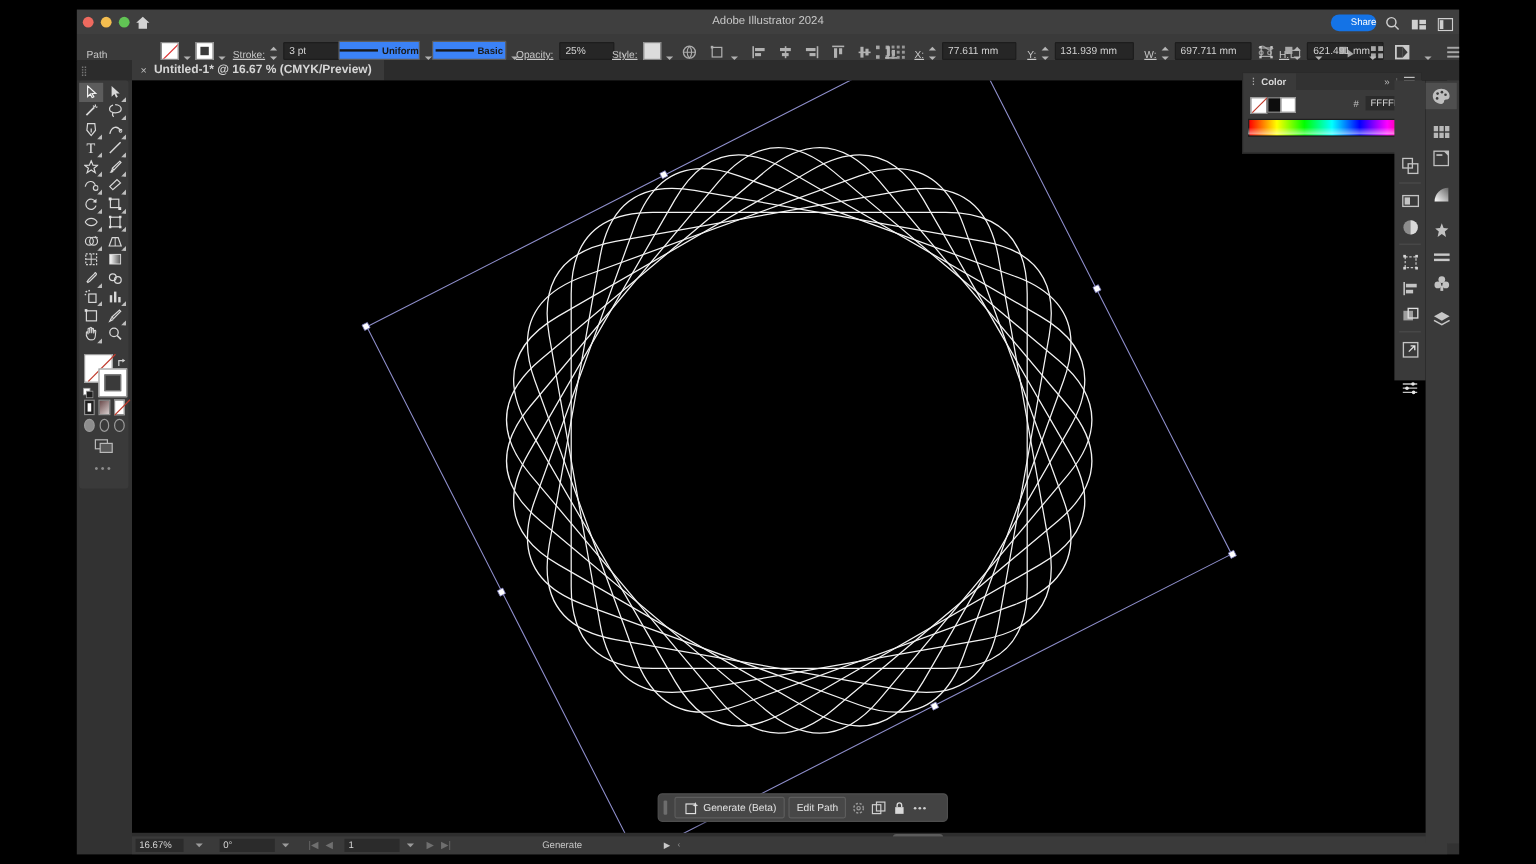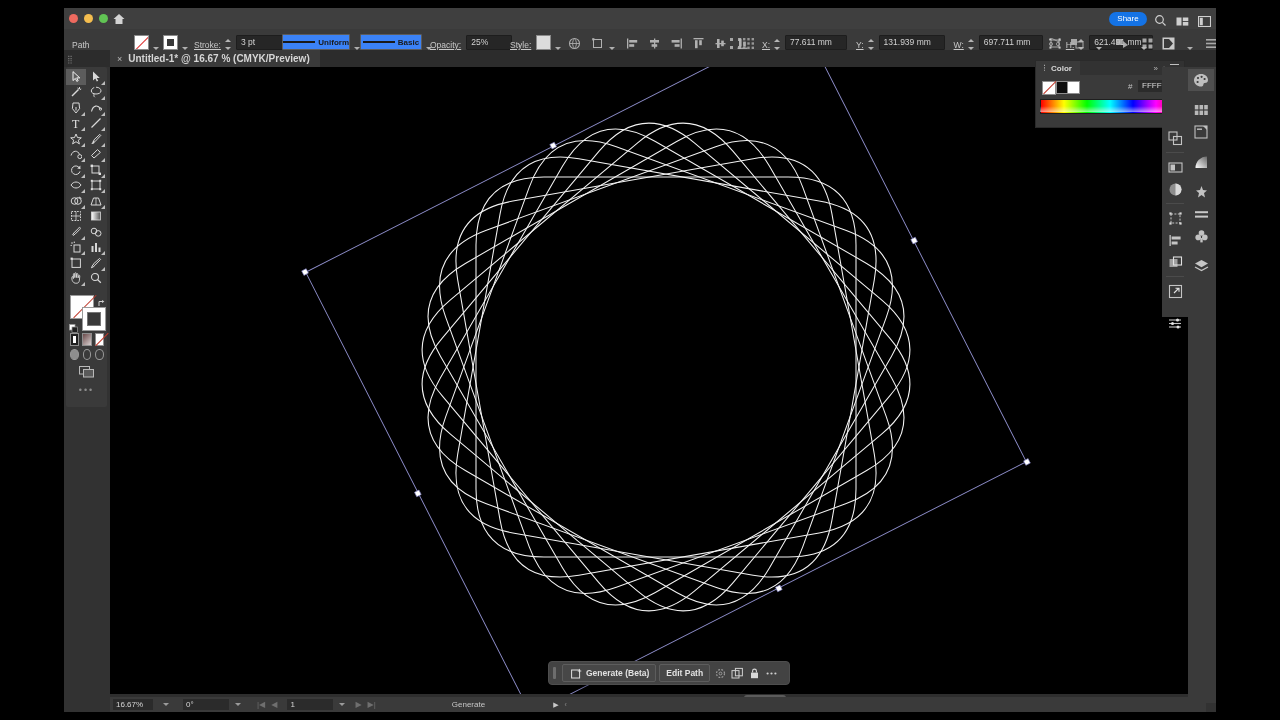--- a/index.html
+++ b/index.html
@@ -6,21 +6,21 @@
   body{width:1280px;height:720px;overflow:hidden;font-family:"Liberation Sans",sans-serif;}
   #app{position:absolute;left:64px;top:8px;width:1152px;height:704px;background:#323232;overflow:hidden;}
 
   
   .titlebar{position:absolute;left:0;top:0;width:1152px;height:21px;background:#3f3f3f;}
   .traffic{position:absolute;left:5px;top:6px;width:46px;height:10px;}
   .dot{width:9px;height:9px;border-radius:50%;float:left;margin-right:6px;}
   .dot.r{background:#ee6a5f;}.dot.y{background:#f4bd4f;}.dot.g{background:#61c454;}
   .home-ic{position:absolute;left:48px;top:4px;width:14px;height:14px;}
   .apptitle{position:absolute;left:0;top:4px;width:1152px;text-align:center;font-size:9.5px;color:#c8c8c8;}
-  .share-btn{position:absolute;left:1045px;top:4px;width:38px;height:14px;border-radius:7px;background:#1473e6;color:#fff;font-size:8px;text-align:center;line-height:14px;}
+  .share-btn{position:absolute;left:1045px;top:4px;width:38px;height:14px;border-radius:7px;background:#1473e6;color:#fff;font-size:8px;text-align:right;line-height:14px;}
   .tb-ic{position:absolute;top:5px;width:13px;height:13px;}
 
   
   .ctrlbar{position:absolute;left:0;top:21px;width:1152px;height:21px;background:#3a3a3a;border-bottom:1px solid #2b2b2b;}
   .cb{position:absolute;top:0;height:21px;display:flex;align-items:flex-end;font-size:8.5px;color:#c5c5c5;}
   .lbl{color:#c8c8c8;font-size:8.5px;white-space:nowrap;}
   .lblu{text-decoration:underline;}
   .swatch{width:13px;height:13px;border:1px solid #8a8a8a;background:#fff;}
   .swatch.none{background:#fff;position:relative;overflow:hidden;}
   .swatch.none:after{content:"";position:absolute;left:-3px;top:6px;width:22px;height:1.2px;background:#d33;transform:rotate(-45deg);}
@@ -74,21 +74,21 @@
   .canvaswrap{position:absolute;left:46px;top:59px;width:1096px;height:636px;background:#000;overflow:hidden;}
   .artboardline{position:absolute;left:0;top:0;width:100%;height:100%;}
   .vscroll{position:absolute;right:0;top:59px;width:9px;height:636px;background:#2e2e2e;}
   .vthumb{position:absolute;right:1px;top:315px;width:7px;height:43px;background:#5b5b5b;border-radius:3px;}
   .hscroll{position:absolute;left:46px;bottom:9px;width:1096px;height:9px;background:#2e2e2e;}
   .hthumb{position:absolute;left:680px;bottom:10px;width:42px;height:7px;background:#5b5b5b;border-radius:3px;}
 
   
   .ctx{position:absolute;left:438px;top:594px;width:232px;height:22px;background:#434343;border:1px solid #4e4e4e;border-radius:4px;display:flex;align-items:center;padding:0 4px;gap:3px;box-shadow:0 2px 6px rgba(0,0,0,.5);}
   .ctxgrip{width:3px;height:12px;background:#6d6d6d;border-radius:1px;margin-right:3px;}
-  .ctxbtn{height:16px;border:1px solid #5d5d5d;border-radius:2px;color:#e2e2e2;font-size:8.5px;display:flex;align-items:center;gap:3px;padding:0 6px;background:#474747;white-space:nowrap;font-weight:bold;}
+  .ctxbtn{height:16px;border:1px solid #5d5d5d;border-radius:2px;color:#e2e2e2;font-size:8.5px;display:flex;align-items:center;gap:3px;padding:0 6px;background:#474747;white-space:nowrap;}
   .ctxic{width:14px;height:14px;display:flex;align-items:center;justify-content:center;}
 
   
   .status{position:absolute;left:46px;bottom:0;width:1096px;height:15px;background:#3a3a3a;display:flex;align-items:flex-start;font-size:8px;color:#c6c6c6;}
   .stitem{display:flex;align-items:center;height:15px;padding:0 3px;}
   .stfield{background:#2b2b2b;height:11px;line-height:11px;padding:0 3px;color:#d5d5d5;font-size:8px;}
   .tcaret{width:0;height:0;border-left:3px solid transparent;border-right:3px solid transparent;border-top:3.2px solid #9b9b9b;}
 
   
   .colorpanel{position:absolute;left:971px;top:52px;width:148px;height:66px;background:#3a3a3a;border:1px solid #2a2a2a;}
@@ -124,20 +124,21 @@
     <div class="traffic">
       <div class="dot r"></div>
       <div class="dot y"></div>
       <div class="dot g"></div>
     </div>
     <div class="home-ic">
       <svg width="14" height="14" viewBox="0 0 14 14">
           <path d="M7 2 L12.5 7 H10.5 V12 H3.5 V7 H1.5 Z" fill="#d3d3d3"></path>
         </svg>
     </div>
+    <div class="apptitle">Adobe Illustrator 2024</div>
     <div class="share-btn">Share</div>
     <div class="tb-ic" style="left:1090px">
       <svg width="13" height="13" viewBox="0 0 13 13">
           <circle cx="5.5" cy="5.5" r="3.8" fill="none" stroke="#cfcfcf" stroke-width="1.2"></circle>
           <line x1="8.4" y1="8.4" x2="11.5" y2="11.5" stroke="#cfcfcf" stroke-width="1.2"></line>
         </svg>
     </div>
     <div class="tb-ic" style="left:1112px">
       <svg width="13" height="11" viewBox="0 0 13 11">
           <rect x="0.5" y="1.5" width="5" height="8" fill="#cfcfcf"></rect>

